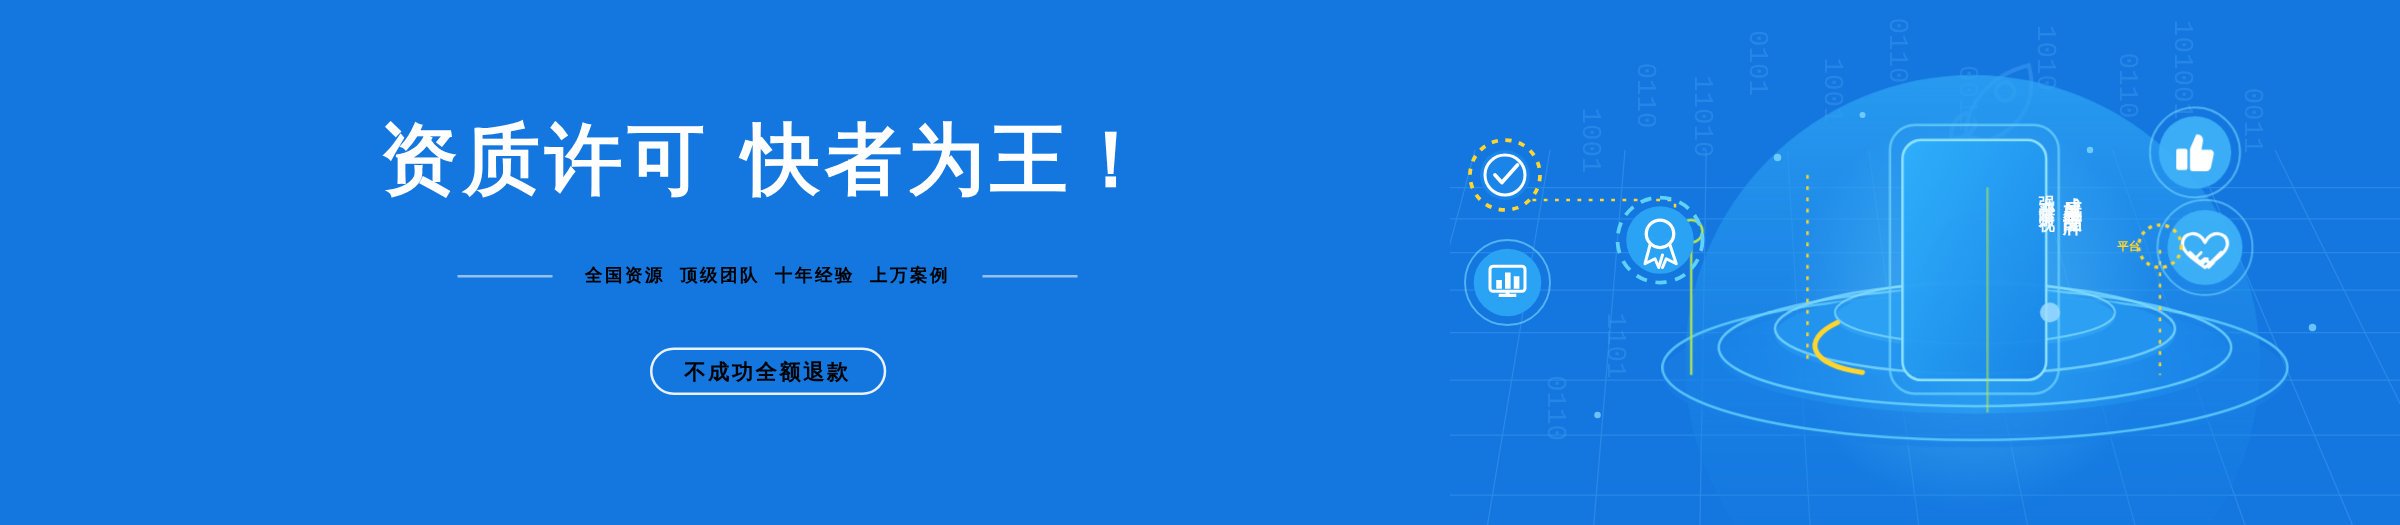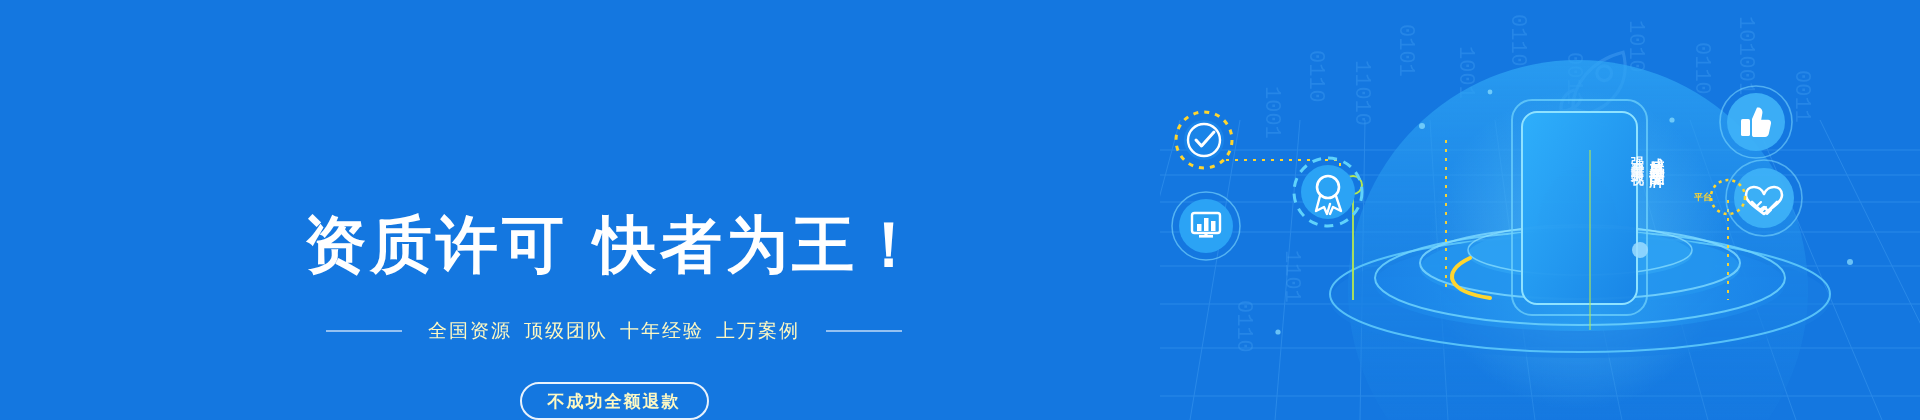--- a/index.html
+++ b/index.html
@@ -16,22 +16,22 @@
     background:#1477e0;
     overflow:hidden;
   }
 
   
   .copy {
     position:absolute;
     left:0; top:0;
     width:1200px; height:420px;
     display:flex; flex-direction:column;
-    align-items:center; justify-content:flex-end;
-    gap:4px;
+    align-items:center; justify-content:center;
+    gap:14px;
   }
 
   .headline {
     color:#ffffff;
     font-size:62px;
     font-weight:bold;
     letter-spacing:4px;
     line-height:1;
     text-align:center;
     white-space:nowrap;
@@ -44,38 +44,38 @@
     display:flex; align-items:center; justify-content:center;
     gap:26px;
     margin-top:38px;
     margin-left:28px;
   }
   .rule {
     width:76px; height:2px;
     background:rgba(255,255,255,.55);
   }
   .subtitle {
-    color:#fef9c3;
-    font-size:19px;
-    font-weight:normal;
+    color:#000000;
+    font-size:14px;
+    font-weight:bold;
     letter-spacing:2px;
     white-space:nowrap;
   }
   .subtitle .s { display:inline-block; width:12px; }
 
   .cta {
     margin-top:34px;
     margin-left:28px;
     display:inline-flex;
     align-items:center; justify-content:center;
     height:38px;
     padding:0 26px;
     border:2px solid rgba(255,255,255,.9);
     border-radius:19px;
-    color:#fef9c3;
+    color:#000000;
     font-size:17px;
     font-weight:bold;
     letter-spacing:2px;
     white-space:nowrap;
     background:transparent;
     cursor:pointer;
   }
 
   
   .art {

